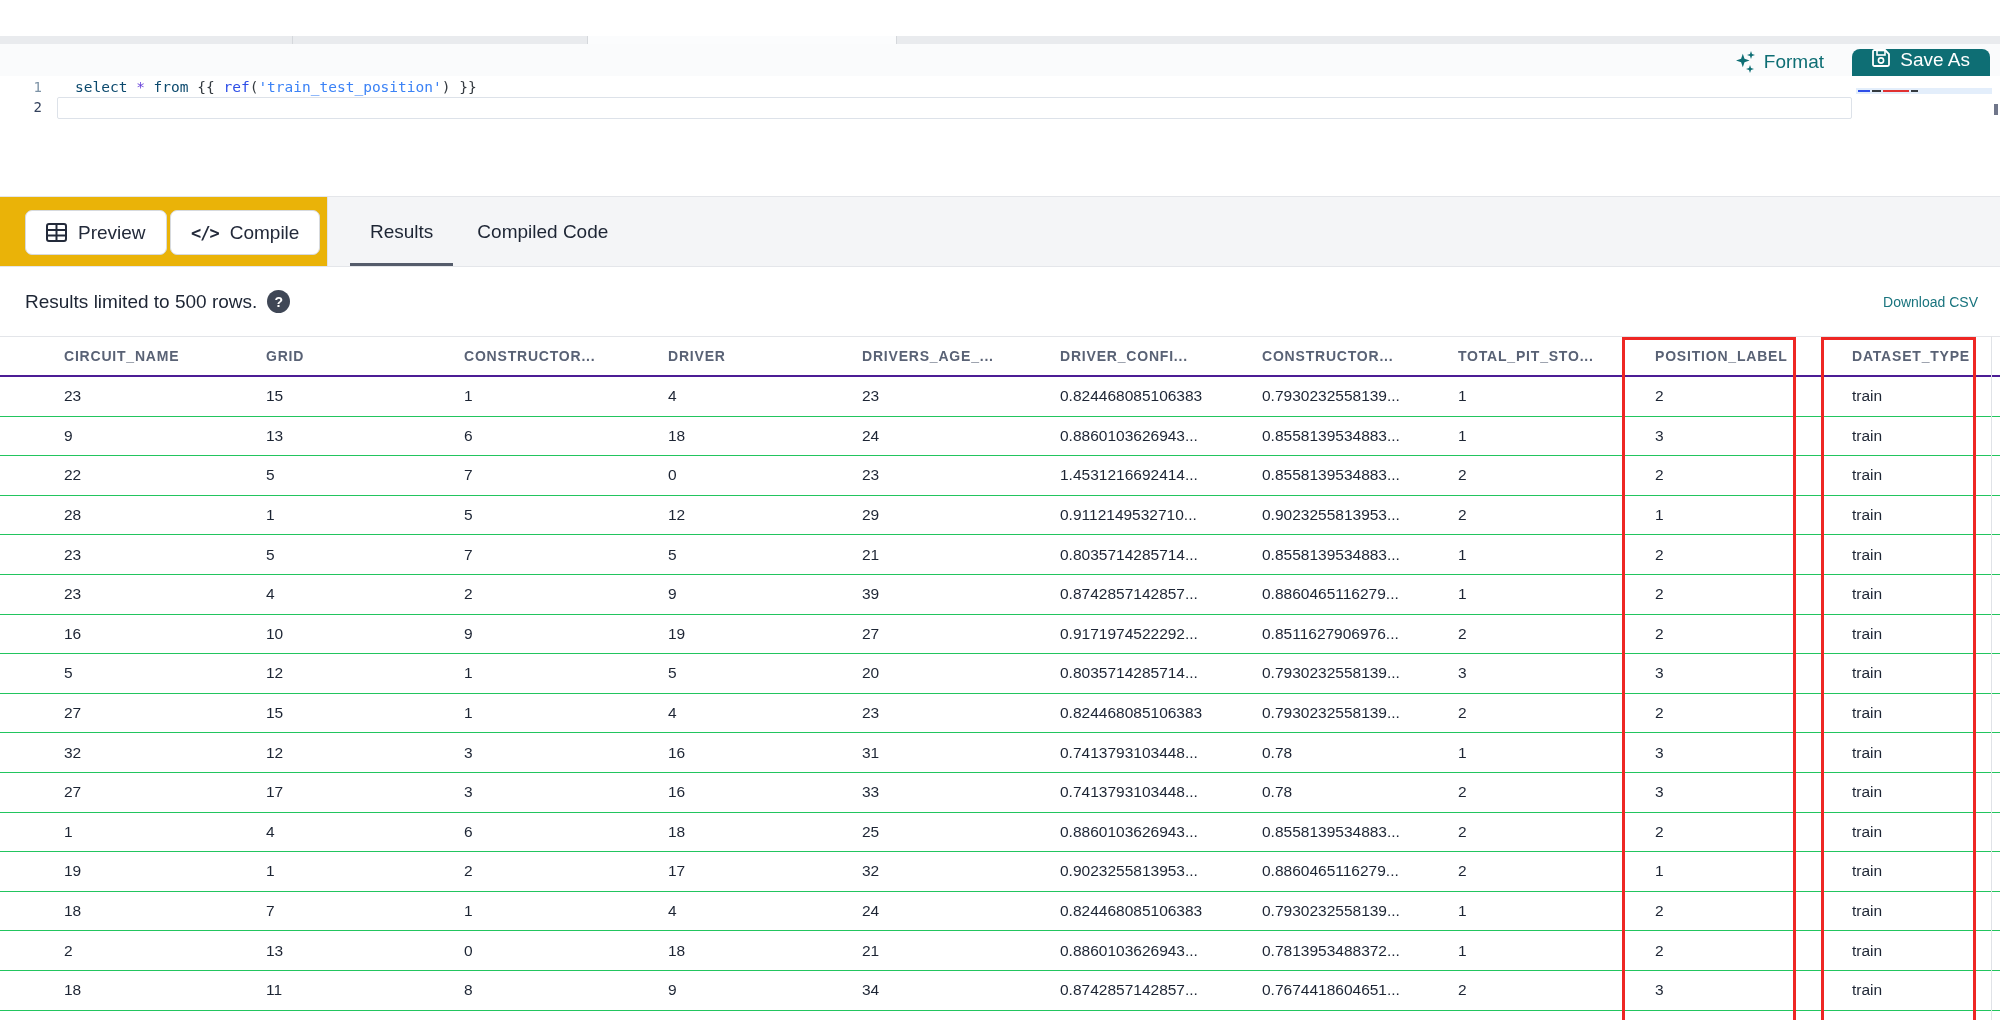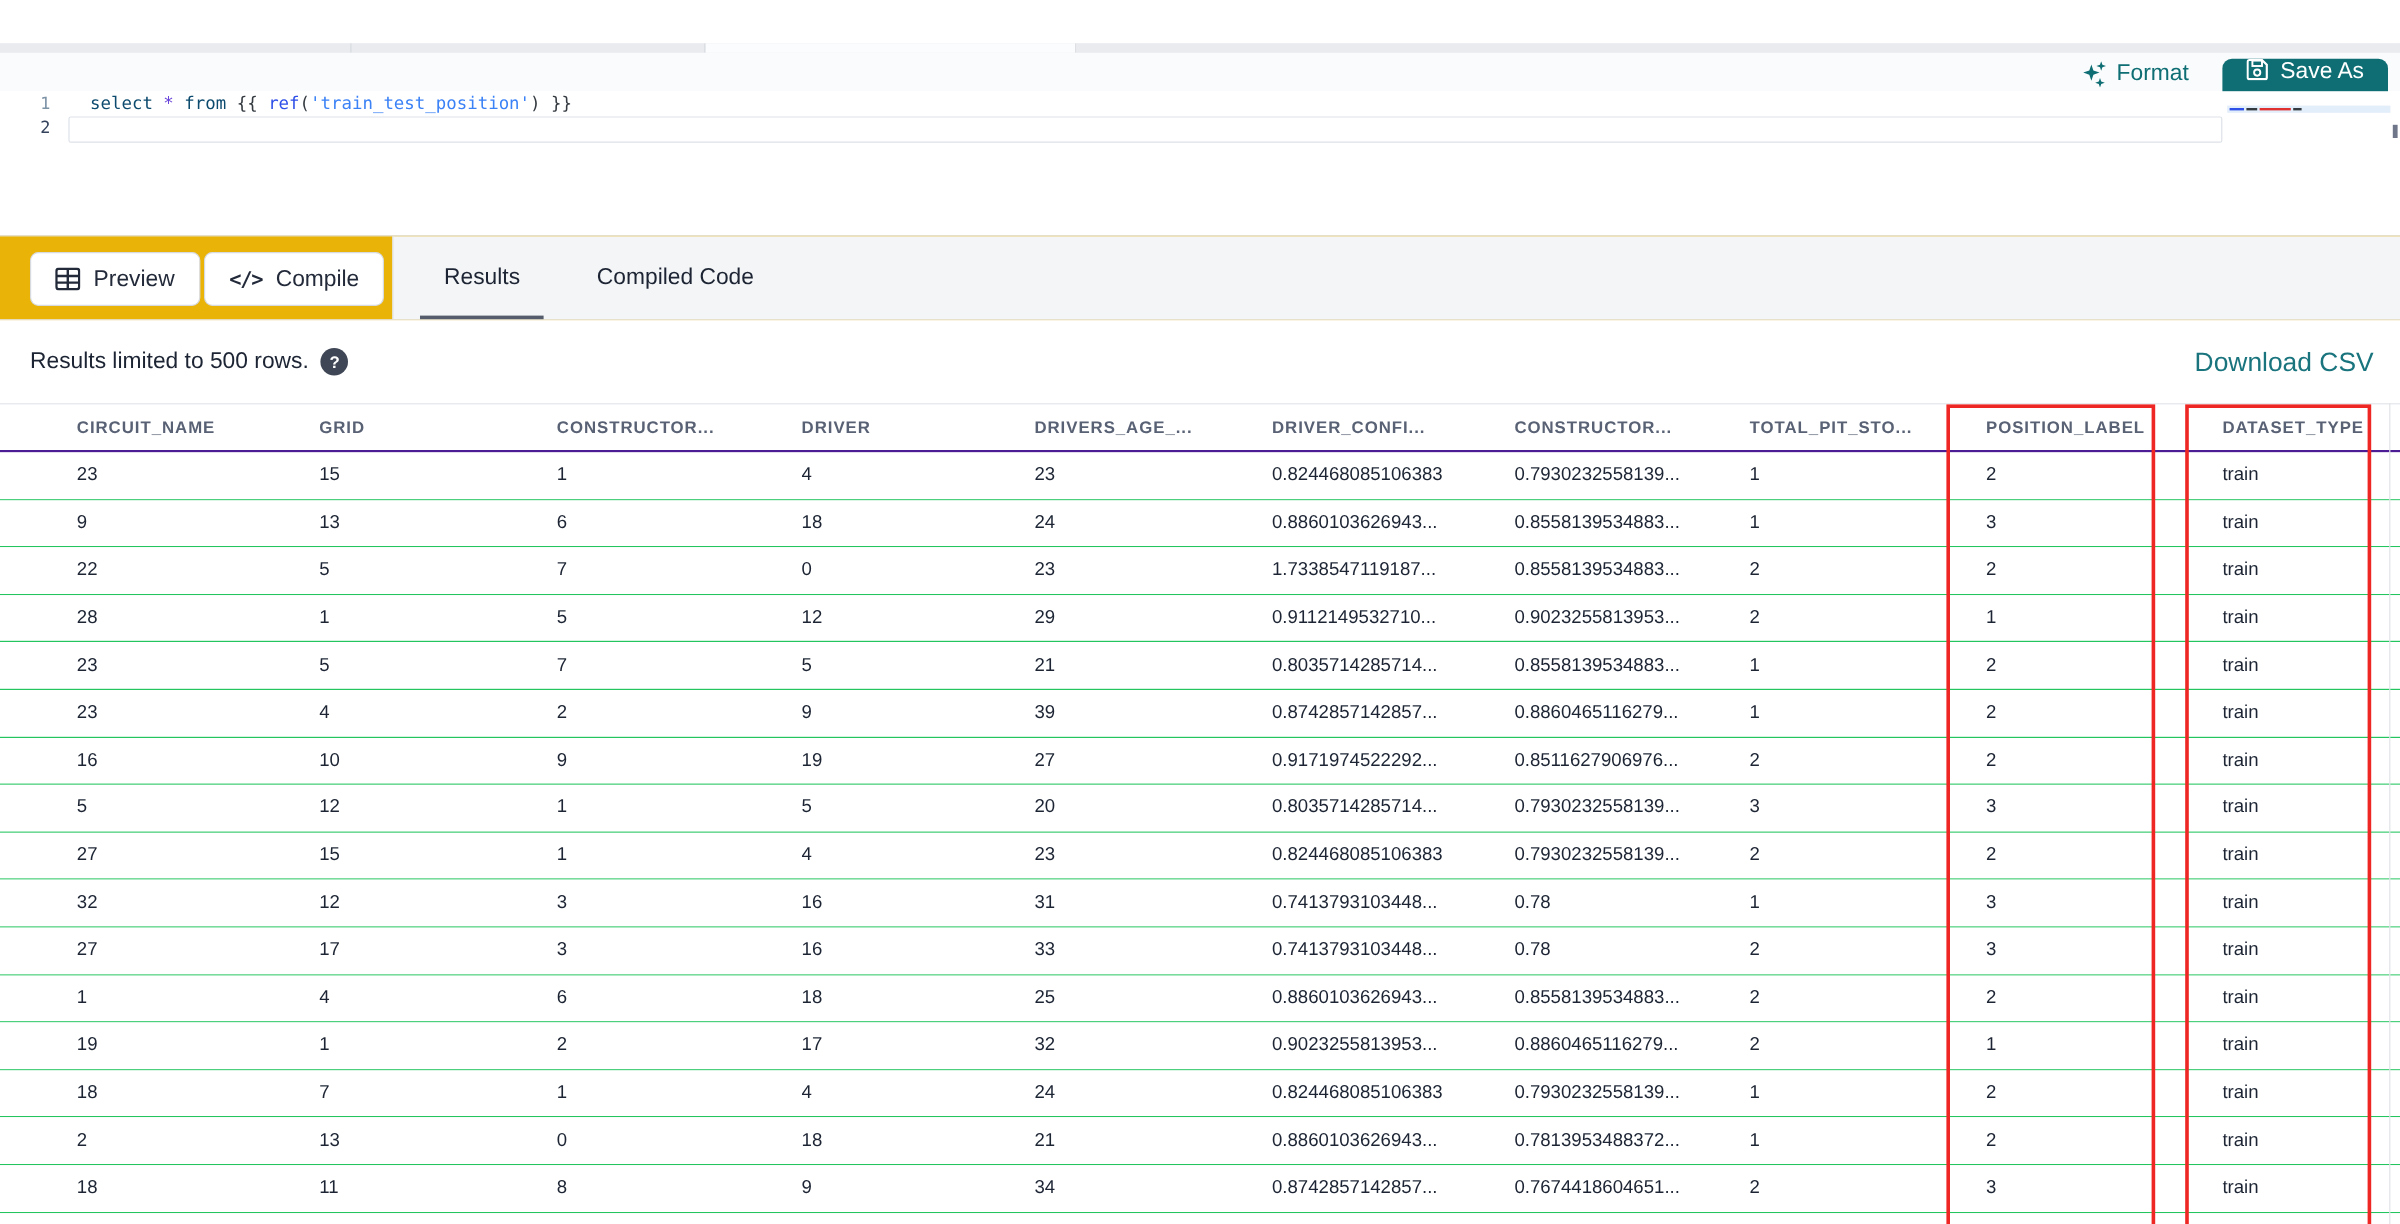--- a/index.html
+++ b/index.html
@@ -46,31 +46,31 @@
   
   .band{position:absolute;left:0;top:160px;width:2000px;height:71px;background:#eab308;
     border-top:1px solid #e4e6ea;border-bottom:1px solid #e4e6ea;box-sizing:border-box;}
   .band .right-bg{position:absolute;left:327px;top:0;right:0;bottom:0;background:#f4f5f7;border-left:1px solid #e2e4e8;}
   .btn{position:absolute;top:13px;height:45px;display:flex;align-items:center;gap:11px;padding:0 20px;
     background:#fff;border:1px solid #d7dade;border-radius:7px;font-size:19px;color:#232a3a;
     font-family:"Liberation Sans",sans-serif;cursor:pointer;box-sizing:border-box;}
   .btn-preview{left:25px;}
   .btn-compile{left:170px;}
   .compile-glyph{font-family:"DejaVu Sans Mono",monospace;font-weight:bold;font-size:17px;color:#232a3a;letter-spacing:-1px;}
-  .tabs{position:absolute;left:350px;top:0;height:69px;display:flex;gap:24px;}
+  .tabs{position:absolute;left:350px;top:0;height:69px;display:flex;gap:4px;}
   .tab{position:relative;height:100%;display:flex;align-items:center;padding:0 20px;font-size:19px;color:#1d2534;cursor:pointer;}
   .tab.active::after{content:"";position:absolute;left:0;right:0;bottom:0;height:3px;background:#555c6b;}
 
   
   .results-bar{position:absolute;left:0;top:231px;width:2000px;height:69px;background:#fff;}
   .limit-text{position:absolute;left:25px;top:0;height:69px;display:flex;align-items:center;font-size:19px;color:#1d2534;}
   .help{display:inline-flex;align-items:center;justify-content:center;margin-left:10px;width:23px;height:23px;
     border-radius:50%;background:#3f4756;color:#fff;font-size:14px;font-weight:bold;cursor:pointer;}
   .download{position:absolute;right:22px;top:0;height:69px;display:flex;align-items:center;
-    font-size:22px;color:#19747e;cursor:pointer;text-decoration:none;}
+    font-size:14px;color:#19747e;cursor:pointer;text-decoration:none;}
 
   
   .grid-table{position:absolute;left:0;top:300px;width:2000px;}
   .trow{display:grid;grid-template-columns:202px 198px 204px 194px 198px 202px 196px 197px 197px minmax(0,1fr);
     padding-left:64px;box-sizing:border-box;align-items:center;}
   .thead{height:41px;border-top:1px solid #e3e5e9;border-bottom:2px solid #4c1d95;background:#fff;}
   .thead .cell{font-size:14px;font-weight:bold;letter-spacing:0.8px;color:#596275;white-space:nowrap;overflow:hidden;}
   .tbody .trow{height:39.6px;border-bottom:1px solid #22c55e;background:#fff;}
   .tbody .cell{font-size:15.5px;color:#1d2534;white-space:nowrap;overflow:hidden;}
   .table-right-edge{position:absolute;left:1991px;top:300px;height:714px;width:1px;background:#e0e3e7;}
@@ -208,21 +208,21 @@
           <div class="cell">1</div>
           <div class="cell">3</div>
           <div class="cell">train</div>
         </div>
         <div class="trow">
           <div class="cell">22</div>
           <div class="cell">5</div>
           <div class="cell">7</div>
           <div class="cell">0</div>
           <div class="cell">23</div>
-          <div class="cell">1.7338547119187...</div>
+          <div class="cell">1.4531216692414...</div>
           <div class="cell">0.8558139534883...</div>
           <div class="cell">2</div>
           <div class="cell">2</div>
           <div class="cell">train</div>
         </div>
         <div class="trow">
           <div class="cell">28</div>
           <div class="cell">1</div>
           <div class="cell">5</div>
           <div class="cell">12</div>

